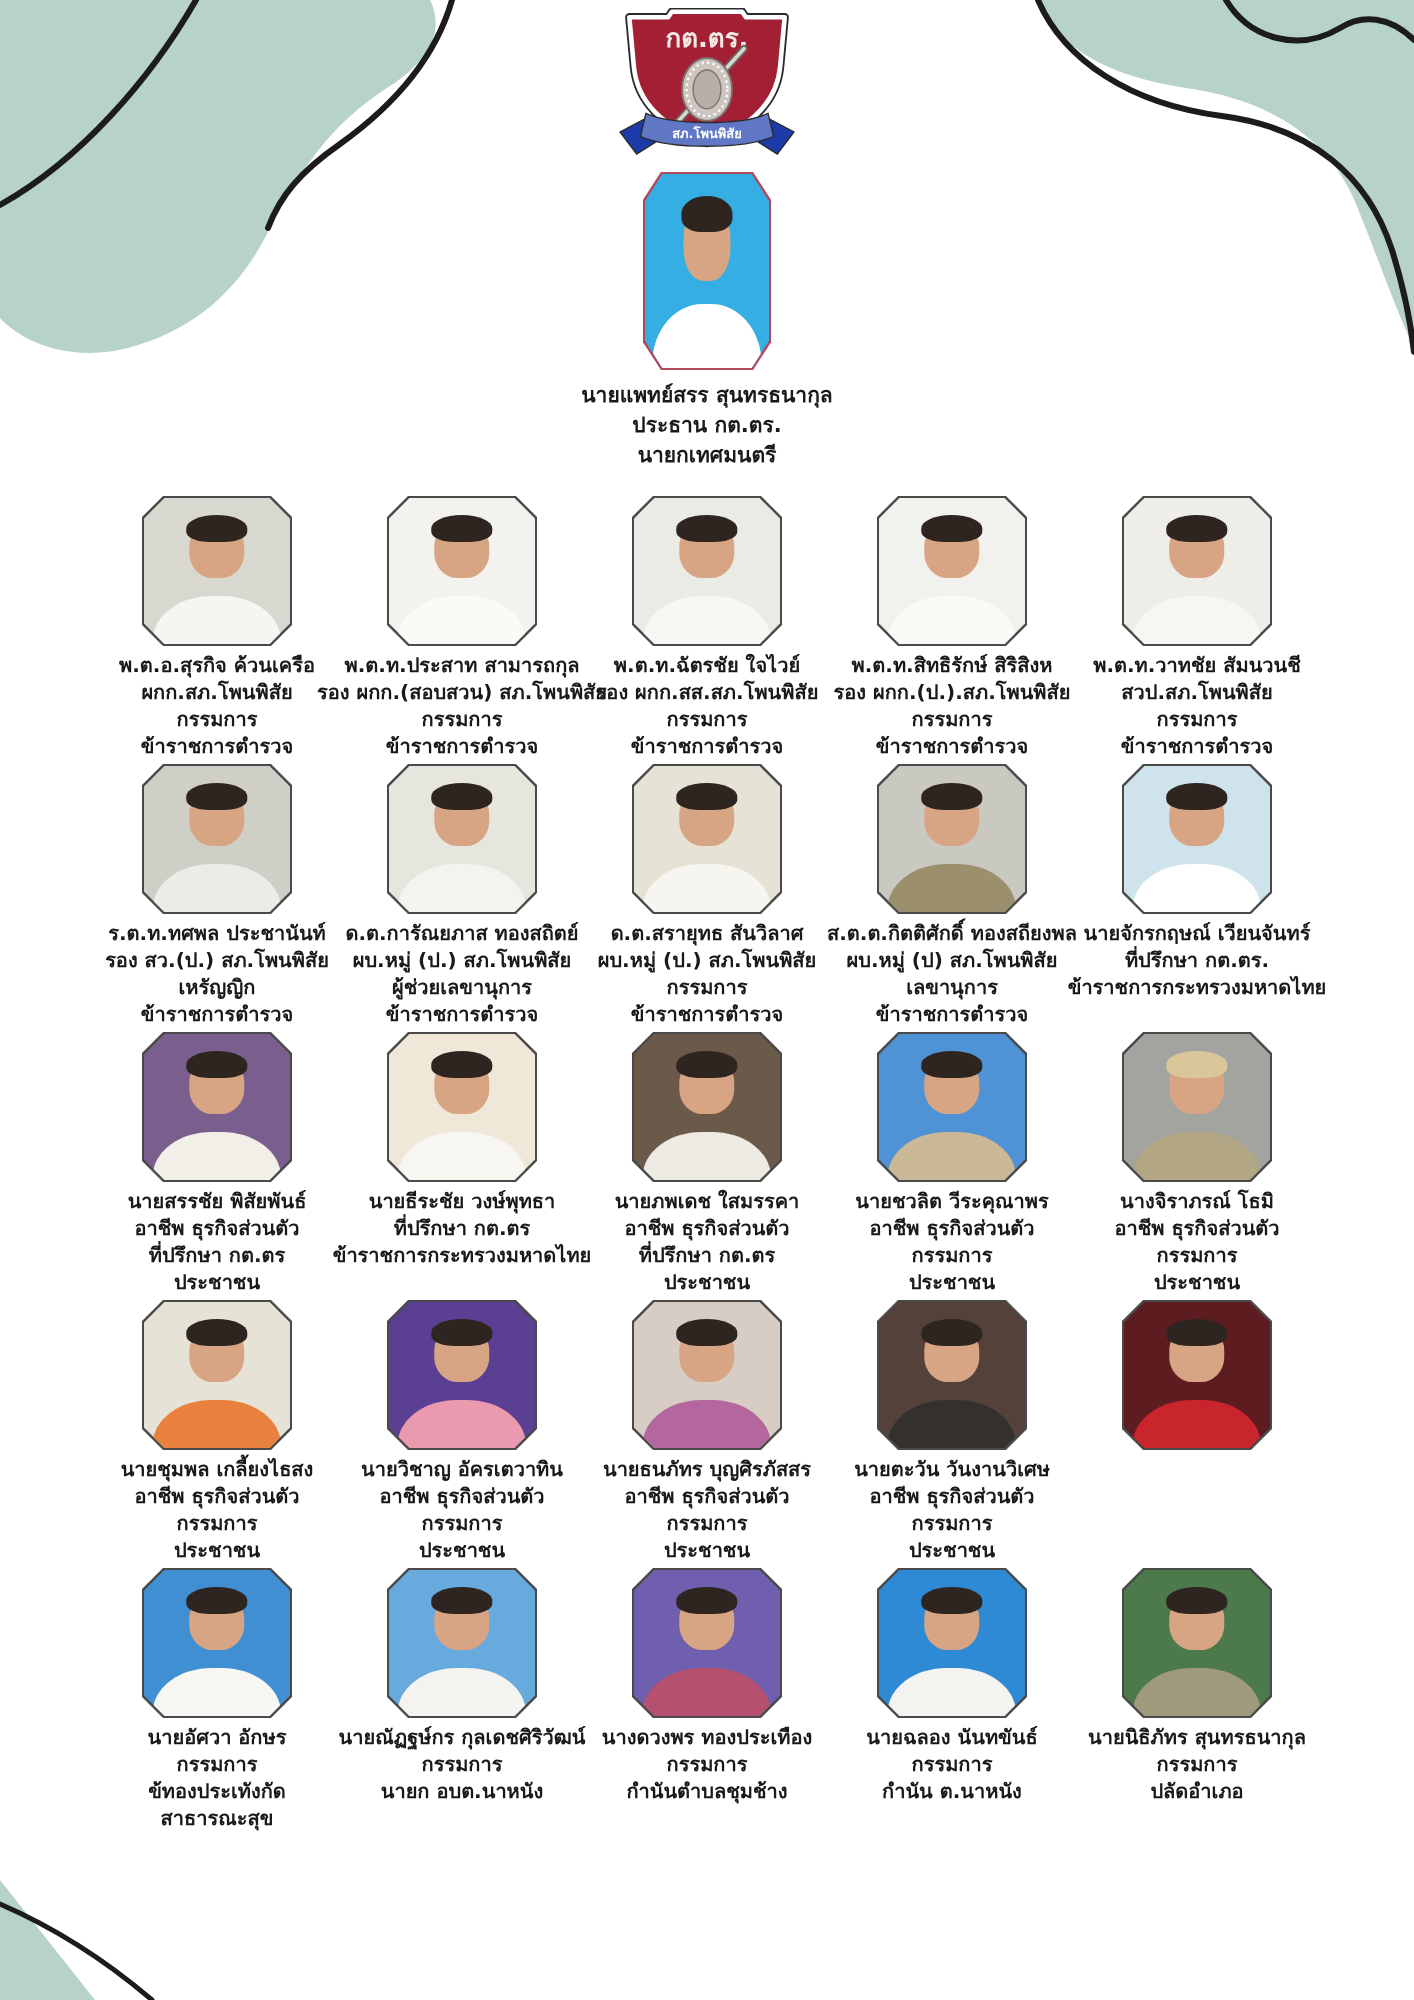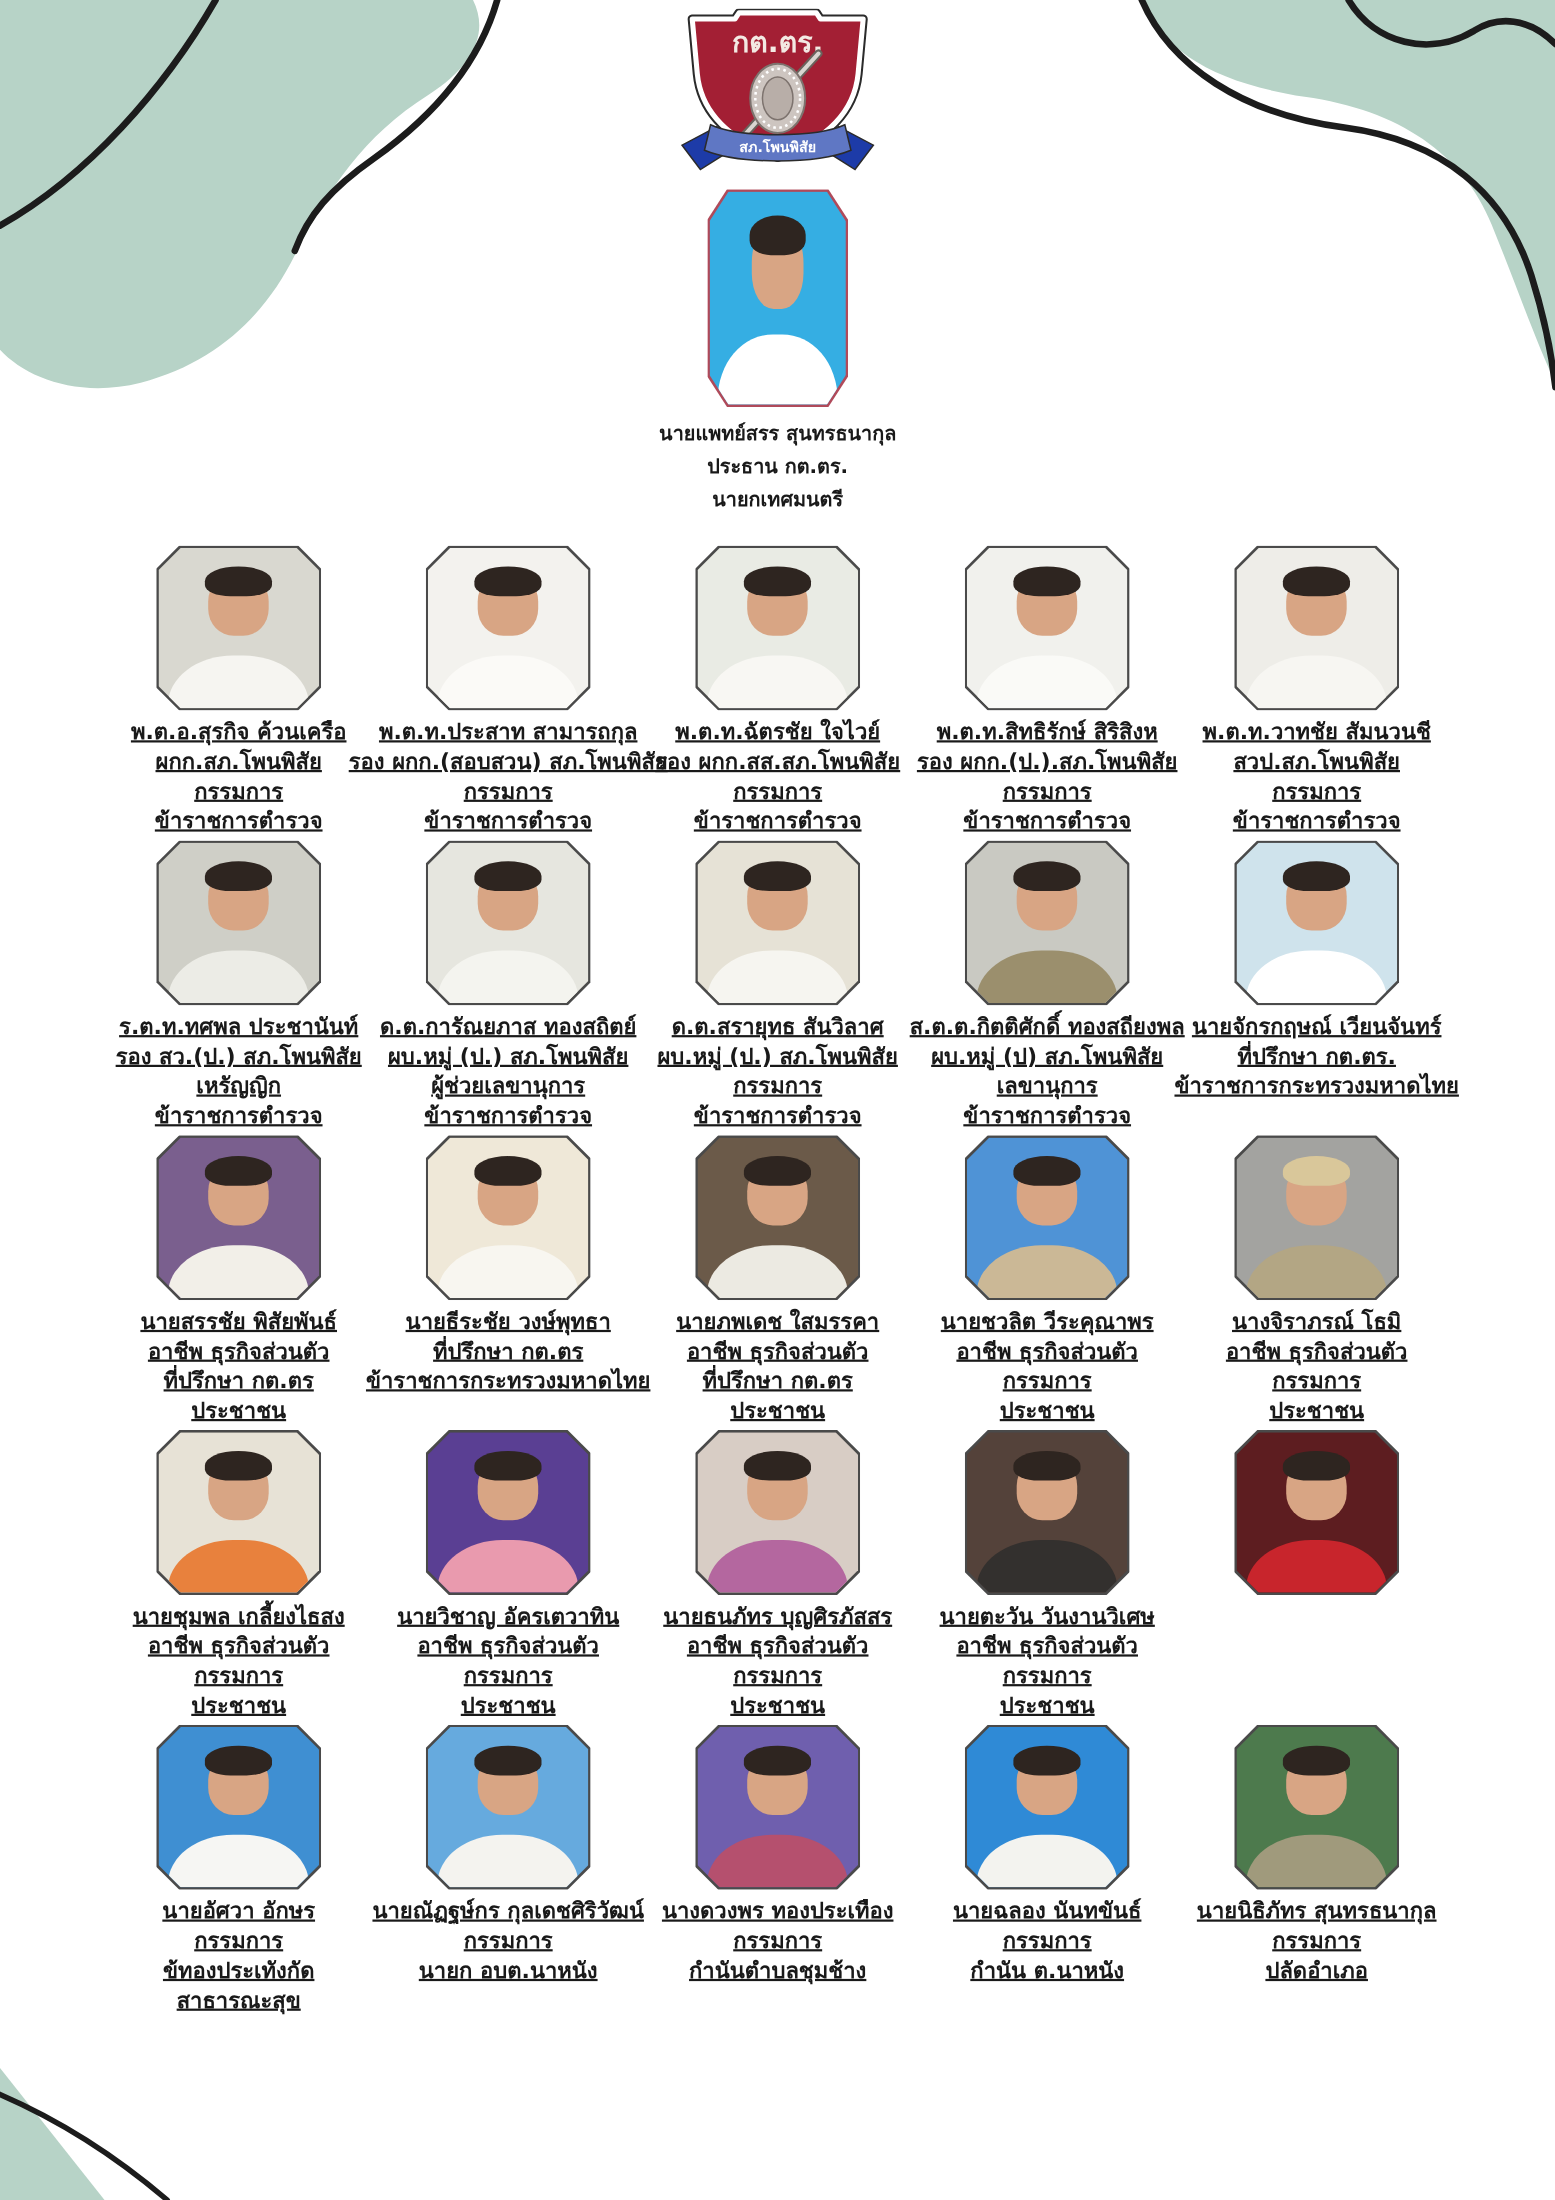--- a/index.html
+++ b/index.html
@@ -35,26 +35,26 @@
     width:38%;height:40%;background:var(--skin);border-radius:46% 46% 42% 42%;}
   .p-head::before{content:"";position:absolute;top:-9%;left:-5%;right:-5%;height:46%;
     background:var(--hair);border-radius:50% 50% 38% 38%;}
   .p-body{position:absolute;bottom:0;left:50%;transform:translateX(-50%);
     width:88%;height:33%;background:var(--suit);border-radius:46% 46% 0 0 / 92% 92% 0 0;}
 
   
   .chairman{position:relative;z-index:2;display:flex;flex-direction:column;align-items:center;margin-bottom:26px;}
   .chairman .photo-frame{width:128px;height:198px;}
   .chairman-caption{margin-top:10px;text-align:center;}
-  .chairman-caption .cap-line{font-size:18px;font-weight:700;line-height:30px;white-space:nowrap;}
+  .chairman-caption .cap-line{font-size:21px;font-weight:700;line-height:30px;white-space:nowrap;}
 
   
   .rows{position:relative;z-index:2;}
   .row{display:flex;justify-content:center;margin-bottom:4px;}
-  .member{width:245px;display:flex;flex-direction:column;align-items:center;margin:0;text-decoration:underline;}
+  .member{width:245px;display:flex;flex-direction:column;align-items:center;margin:0;}
   .member .photo-frame{width:150px;height:150px;}
   .caption{margin-top:6px;min-height:108px;text-align:center;}
   .cap-line{font-size:20px;font-weight:700;line-height:27px;white-space:nowrap;}
 </style>
 </head>
 <body>
 
 <div class="poster">
 
   <svg class="decor decor-top" viewBox="0 0 1414 440" aria-hidden="true">

